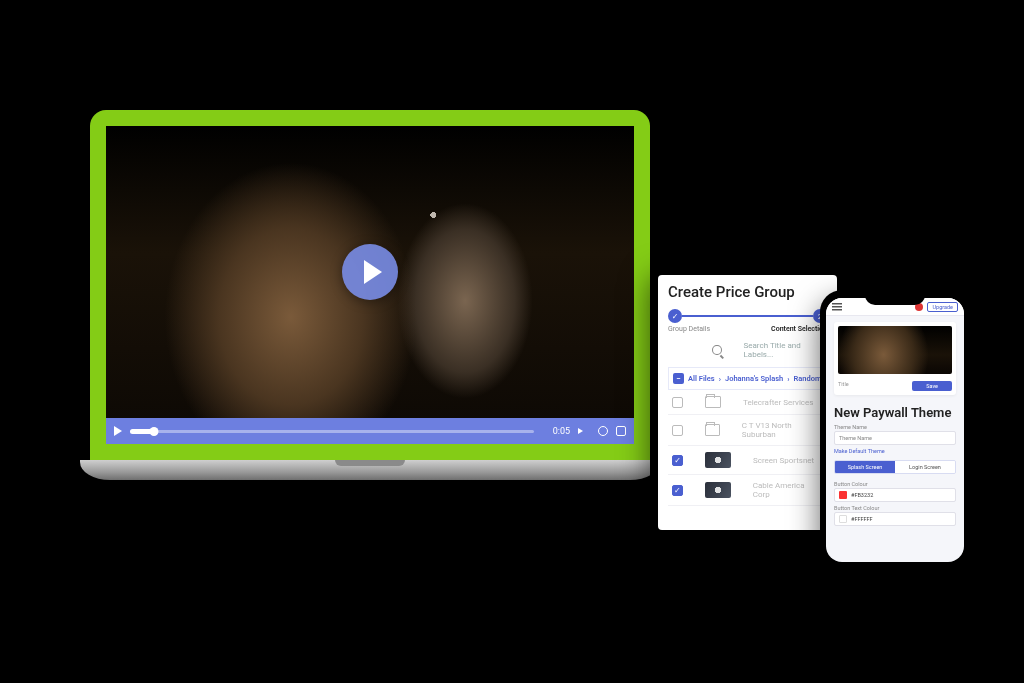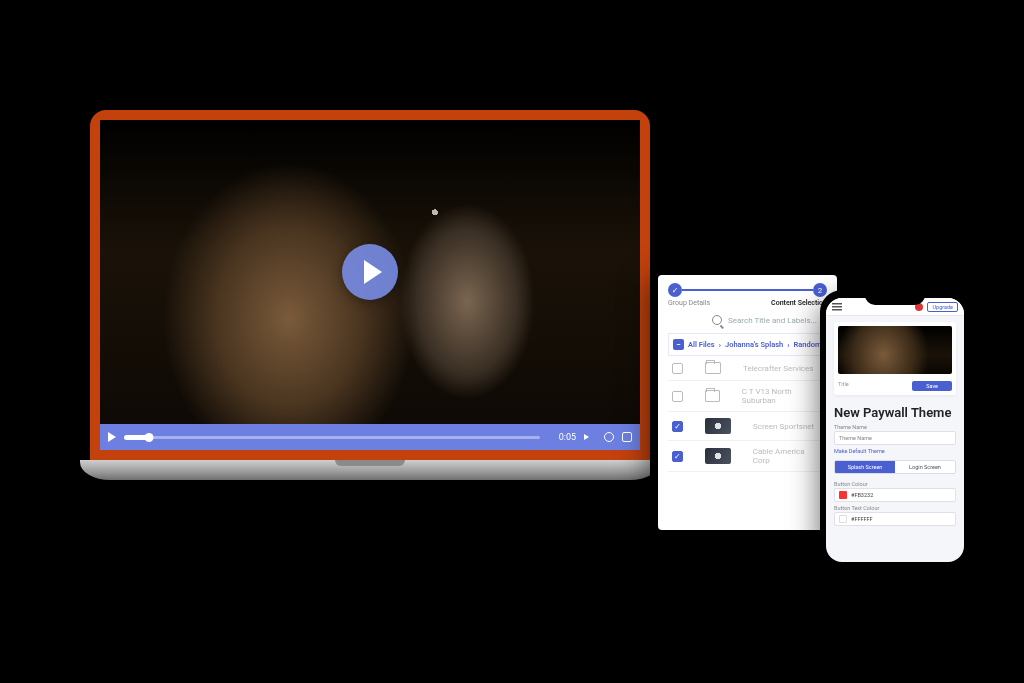--- a/index.html
+++ b/index.html
@@ -16,23 +16,23 @@
   .laptop {
     position: absolute;
     left: 80px;
     top: 110px;
     width: 580px;
   }
   .laptop-screen-outer {
     width: 560px;
     height: 350px;
     margin: 0 auto;
-    background: #c2410c;
+    background: #84cc16;
     border-radius: 16px 16px 0 0;
-    padding: 10px;
+    padding: 16px;
   }
   .laptop-screen {
     width: 100%;
     height: 100%;
     background: #1a1208;
     position: relative;
     overflow: hidden;
   }
   .video-scene {
     position: absolute; inset: 0;
@@ -128,21 +128,21 @@
     display: flex; align-items: center; gap: 0; margin-bottom: 2px;
   }
   .step-dot {
     width: 14px; height: 14px; border-radius: 50%;
     background: #4a5fd0; color:#fff; font-size:8px;
     display:flex;align-items:center;justify-content:center;
   }
   .step-line { flex:1; height:2px; background:#4a5fd0; }
   .step-labels { display:flex; justify-content:space-between; font-size:7px; color:#888; margin-bottom:8px; }
   .step-labels .active { color:#222; font-weight:600; }
-  .search-row { display:flex; align-items:center; gap:6px; color:#9aa; font-size:8px; margin-bottom:8px;padding-left:44px; }
+  .search-row { display:flex; align-items:center; gap:22px; color:#9aa; font-size:8px; margin-bottom:8px;padding-left:44px; }
   .mag-icon { width:10px;height:10px;border:1.5px solid #888;border-radius:50%;position:relative; }
   .mag-icon::after{content:"";position:absolute;right:-3px;bottom:-3px;width:4px;height:1.5px;background:#888;transform:rotate(45deg);}
   .breadcrumb-row {
     display:flex; align-items:center; gap:4px;
     background:#fff; border:1px solid #e6e9f8; padding:5px 4px;
     font-size:7.5px; color:#4a5fd0; font-weight:600;
   }
   .bc-check { width:11px;height:11px;background:#4a5fd0;border-radius:2px;color:#fff;font-size:8px;line-height:11px;text-align:center; }
   .list { display:flex; flex-direction:column; }
   .row {
@@ -244,20 +244,21 @@
       </div>
     </div>
   </div>
   <div class="laptop-base">
     <div class="laptop-notch"></div>
   </div>
 </div>
 
 <div class="tablet">
   <div class="tablet-screen">
+    <div class="tablet-title">Create Price Group</div>
 
     <div class="stepper">
       <div class="step-dot">✓</div>
       <div class="step-line"></div>
       <div class="step-dot">2</div>
     </div>
     <div class="step-labels">
       <span>Group Details</span>
       <span class="active">Content Selection</span>
     </div>

